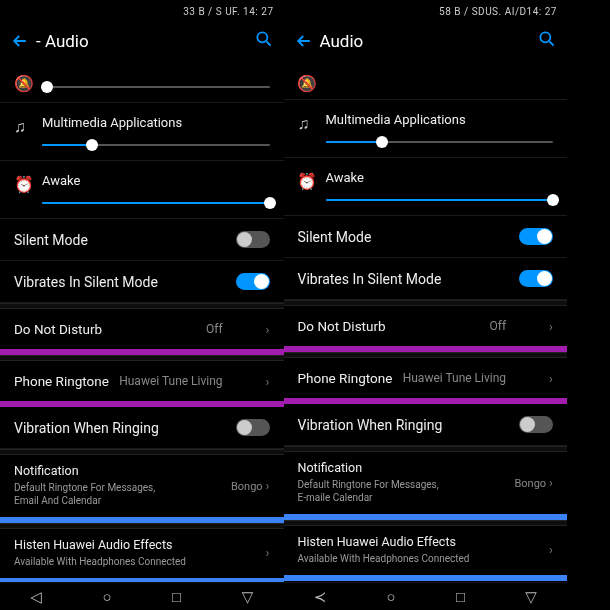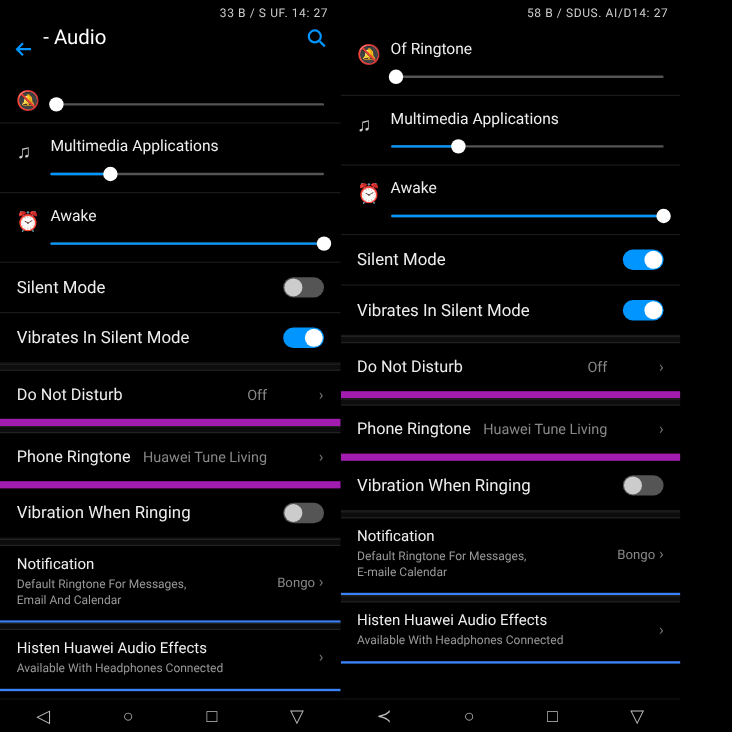--- a/index.html
+++ b/index.html
@@ -1,21 +1,21 @@
 <!DOCTYPE html>
 <html><head>
 <meta charset="utf-8">
 <style>
 * { margin: 0; padding: 0; box-sizing: border-box; }
 body { background: #000; font-family: -apple-system, "Segoe UI", Roboto, sans-serif; width: 610px; height: 610px; overflow: hidden; color: #fff; }
 .container { display: flex; width: 567px; height: 610px; }
 .pane { width: 305px; height: 610px; background: #000; position: relative; }
 .statusbar { height: 22px; display: flex; justify-content: flex-end; align-items: center; padding: 0 10px; font-size: 10px; color: #ccc; letter-spacing: 0.5px; }
 .statusbar span { margin-left: 4px; }
-.header { height: 38px; display: flex; padding: 0 10px; }
+.header { height: 38px; display: flex; align-items: center; padding: 0 10px; }
 .back { color: #0095ff; display: flex; align-items: center; }
 .title { color: #fff; font-size: 17px; margin-left: 6px; font-weight: 400; }
 .search { margin-left: auto; color: #0095ff; }
 .content { height: 540px; overflow: hidden; }
 .section { padding: 10px 14px 6px 14px; border-bottom: 1px solid #1a1a1a; }
 .row-icon { display: flex; align-items: flex-start; padding-top: 2px; }
 .iconcol { width: 28px; color: #ccc; font-size: 16px; padding-top: 2px; flex-shrink: 0; }
 .slcol { flex: 1; }
 .slabel { color: #eee; font-size: 13px; }
 .slider { width: 100%; height: 18px; position: relative; margin-top: 6px; }
@@ -27,21 +27,21 @@
 .lbl-lg { font-size: 15px; }
 .switch { margin-left: auto; width: 34px; height: 17px; background: #555; border-radius: 9px; position: relative; }
 .switch::after { content: ""; position: absolute; width: 15px; height: 15px; background: #ccc; border-radius: 50%; top: 1px; left: 1px; }
 .switch.on { background: #0095ff; }
 .switch.on::after { left: 18px; background: #fff; }
 .row-link { display: flex; align-items: center; padding: 12px 14px; border-bottom: 6px solid #a21caf; }
 .row-link .lbl { font-size: 13.5px; color: #eee; }
 .row-link .val { margin-left: auto; font-size: 12px; color: #888; display: flex; align-items: center; gap: 40px; }
 .chev { color: #777; font-size: 13px; margin-left: 3px; }
 .divider { height: 6px; background: #0d0d0d; border-top: 1px solid #222; border-bottom: 1px solid #222; }
-.item-sub { padding: 8px 14px 10px 14px; border-bottom: 2px solid #3b82f6; display: flex; align-items: center; }
+.item-sub { padding: 8px 14px 10px 14px; border-bottom: 6px solid #3b82f6; display: flex; align-items: center; }
 .item-sub .txt { flex: 1; }
 .item-sub .lbl { font-size: 12.5px; color: #eee; }
 .item-sub .sub { font-size: 10px; color: #999; line-height: 1.3; margin-top: 3px; }
 .item-sub .val { font-size: 11px; color: #888; margin-left: 6px; }
 .navbar { position: absolute; bottom: 0; left: 0; right: 0; height: 28px; display: flex; justify-content: space-around; align-items: center; background: #000; border-top: 1px solid #111; }
 .navbtn { color: #bbb; font-size: 15px; }
 .silent-accent { color: #0095ff; }
 </style>
 </head>
 <body>
@@ -153,32 +153,38 @@
       <div class="navbtn">◁</div>
         <div class="navbtn">○</div>
         <div class="navbtn">□</div>
         <div class="navbtn">▽</div>
     </div>
   </div>
     <div class="pane">
     <div class="statusbar">
         <span>58 B / SDUS. AI/D14: 27</span>
       </div>
+    <div class="header">
+      <div class="back">
+        <svg width="20" height="20" viewBox="0 0 24 24" fill="none" stroke="#0095ff" stroke-width="2.2">
+            <path d="M19 12H5M11 18l-6-6 6-6"></path>
+          </svg>
+      </div>
+      <div class="title">Audio</div>
+      <div class="search">
+        <svg width="20" height="20" viewBox="0 0 24 24" fill="none" stroke="#0095ff" stroke-width="2.2">
+            <circle cx="10" cy="10" r="6"></circle>
+            <path d="M20 20l-5-5"></path>
+          </svg>
+      </div>
+    </div>
     <div class="content">
       <div class="section">
     <div class="row-icon">
       <div class="iconcol">🔕</div>
-      <div class="slcol">
-        <div class="slabel">Of Ringtone</div>
-        <div class="slider">
-          <div class="track"></div>
-          <div class="fill" style="width:2%"></div>
-          <div class="thumb" style="left:2%"></div>
-        </div>
-      </div>
     </div>
   </div>
         <div class="section">
     <div class="row-icon">
       <div class="iconcol">♫</div>
       <div class="slcol">
         <div class="slabel">Multimedia Applications</div>
         <div class="slider">
           <div class="track"></div>
           <div class="fill" style="width:25%"></div>

